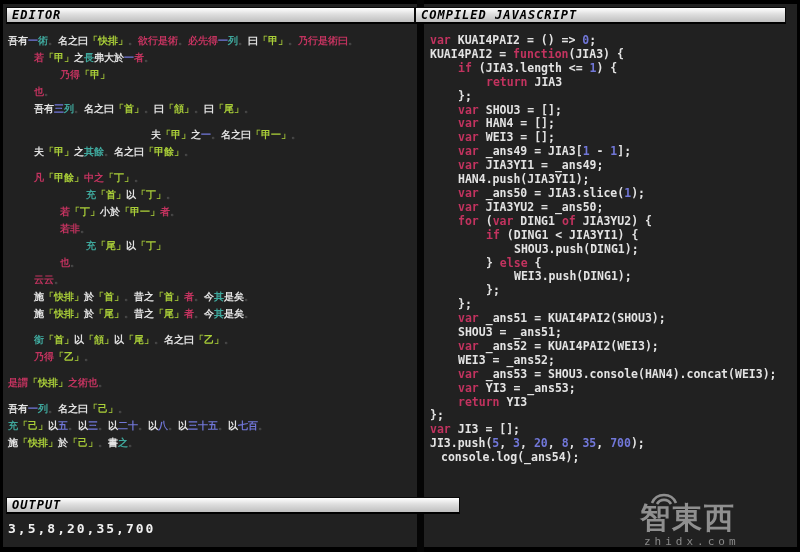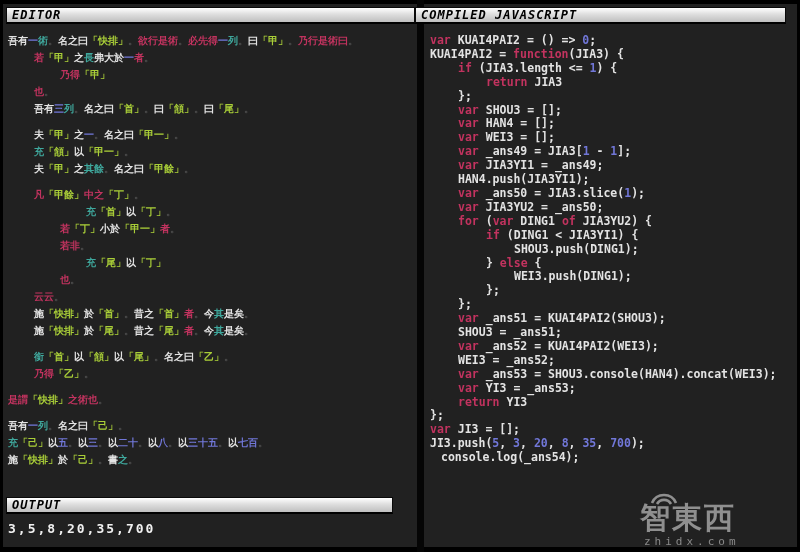--- a/index.html
+++ b/index.html
@@ -16,21 +16,21 @@
     background:linear-gradient(180deg,#ffffff 0%,#dedede 45%,#bfbfbf 100%);
     border:1px solid #0a0a0a;border-bottom:2px solid #000;
     display:flex;align-items:center;padding:0 5px;
   }
   .bar span{
     font-family:"DejaVu Sans Mono",monospace;font-style:italic;font-weight:700;
     font-size:12px;color:#000;letter-spacing:1px;white-space:nowrap;
   }
   #editor-bar{left:6px;top:7px;width:409px;}
   #js-bar{left:415px;top:7px;width:371px;}
-  #output-bar{left:6px;top:497px;width:387px;}
+  #output-bar{left:6px;top:497px;width:454px;}
 
   
   .code{position:absolute;}
   #editor-code{left:8px;top:32px;width:410px;}
   #editor-code .cl{
     font-family:"DejaVu Sans",sans-serif;font-weight:700;
     font-size:10px;line-height:17px;white-space:nowrap;
   }
   #editor-code .cl.blank{height:9px;}
   #js-code{left:430px;top:34px;width:368px;}
@@ -73,22 +73,21 @@
 <div class="bar" id="editor-bar">
   <span>EDITOR</span>
 </div>
 <div class="code" id="editor-code">
     <div class="cl" style="padding-left: 0px;"><span class="tok-w">吾有</span><span class="tok-n">一</span><span class="tok-t">術</span><span class="tok-p">。</span><span class="tok-w">名之曰</span><span class="tok-g">「快排」</span><span class="tok-p">。</span><span class="tok-k">欲行是術</span><span class="tok-p">。</span><span class="tok-k">必先得</span><span class="tok-n">一</span><span class="tok-t">列</span><span class="tok-p">。</span><span class="tok-w">曰</span><span class="tok-g">「甲」</span><span class="tok-p">。</span><span class="tok-k">乃行是術曰</span><span class="tok-p">。</span></div>
     <div class="cl" style="padding-left: 26px;"><span class="tok-k">若</span><span class="tok-g">「甲」</span><span class="tok-w">之</span><span class="tok-t">長</span><span class="tok-w">弗大於</span><span class="tok-n">一</span><span class="tok-k">者</span><span class="tok-p">。</span></div>
     <div class="cl" style="padding-left: 52px;"><span class="tok-k">乃得</span><span class="tok-g">「甲」</span></div>
     <div class="cl" style="padding-left: 26px;"><span class="tok-k">也</span><span class="tok-p">。</span></div>
     <div class="cl" style="padding-left: 26px;"><span class="tok-w">吾有</span><span class="tok-n">三</span><span class="tok-t">列</span><span class="tok-p">。</span><span class="tok-w">名之曰</span><span class="tok-g">「首」</span><span class="tok-p">。</span><span class="tok-w">曰</span><span class="tok-g">「頷」</span><span class="tok-p">。</span><span class="tok-w">曰</span><span class="tok-g">「尾」</span><span class="tok-p">。</span></div>
     <div class="cl blank" style="padding-left: 0px;"></div>
-    <div class="cl" style="padding-left: 26px;"><span class="tok-w">夫</span><span class="tok-g">「甲」</span><span class="tok-w">之</span><span class="tok-n">一</span><span class="tok-p">。</span><span class="tok-w">名之曰</span><span class="tok-g">「甲一」</span><span class="tok-p">。</span></div>
-    <div class="cl" style="padding-left: 26px;"><span class="tok-t">充</span><span class="tok-g">「頷」</span><span class="tok-w">以</span><span class="tok-g">「甲一」</span><span class="tok-p">。</span></div>
+    <div class="cl" style="padding-left: 26px; text-align: center;"><span class="tok-w">夫</span><span class="tok-g">「甲」</span><span class="tok-w">之</span><span class="tok-n">一</span><span class="tok-p">。</span><span class="tok-w">名之曰</span><span class="tok-g">「甲一」</span><span class="tok-p">。</span></div>
     <div class="cl" style="padding-left: 26px;"><span class="tok-w">夫</span><span class="tok-g">「甲」</span><span class="tok-w">之</span><span class="tok-t">其餘</span><span class="tok-p">。</span><span class="tok-w">名之曰</span><span class="tok-g">「甲餘」</span><span class="tok-p">。</span></div>
     <div class="cl blank" style="padding-left: 0px;"></div>
     <div class="cl" style="padding-left: 26px;"><span class="tok-k">凡</span><span class="tok-g">「甲餘」</span><span class="tok-k">中之</span><span class="tok-g">「丁」</span><span class="tok-p">。</span></div>
     <div class="cl" style="padding-left: 78px;"><span class="tok-t">充</span><span class="tok-g">「首」</span><span class="tok-w">以</span><span class="tok-g">「丁」</span><span class="tok-p">。</span></div>
     <div class="cl" style="padding-left: 52px;"><span class="tok-k">若</span><span class="tok-g">「丁」</span><span class="tok-w">小於</span><span class="tok-g">「甲一」</span><span class="tok-k">者</span><span class="tok-p">。</span></div>
     <div class="cl" style="padding-left: 52px;"><span class="tok-k">若非</span><span class="tok-p">。</span></div>
     <div class="cl" style="padding-left: 78px;"><span class="tok-t">充</span><span class="tok-g">「尾」</span><span class="tok-w">以</span><span class="tok-g">「丁」</span></div>
     <div class="cl" style="padding-left: 52px;"><span class="tok-k">也</span><span class="tok-p">。</span></div>
     <div class="cl" style="padding-left: 26px;"><span class="tok-k">云云</span><span class="tok-p">。</span></div>
     <div class="cl" style="padding-left: 26px;"><span class="tok-w">施</span><span class="tok-g">「快排」</span><span class="tok-w">於</span><span class="tok-g">「首」</span><span class="tok-p">。</span><span class="tok-w">昔之</span><span class="tok-g">「首」</span><span class="tok-k">者</span><span class="tok-p">。</span><span class="tok-w">今</span><span class="tok-t">其</span><span class="tok-w">是矣</span><span class="tok-p">。</span></div>

